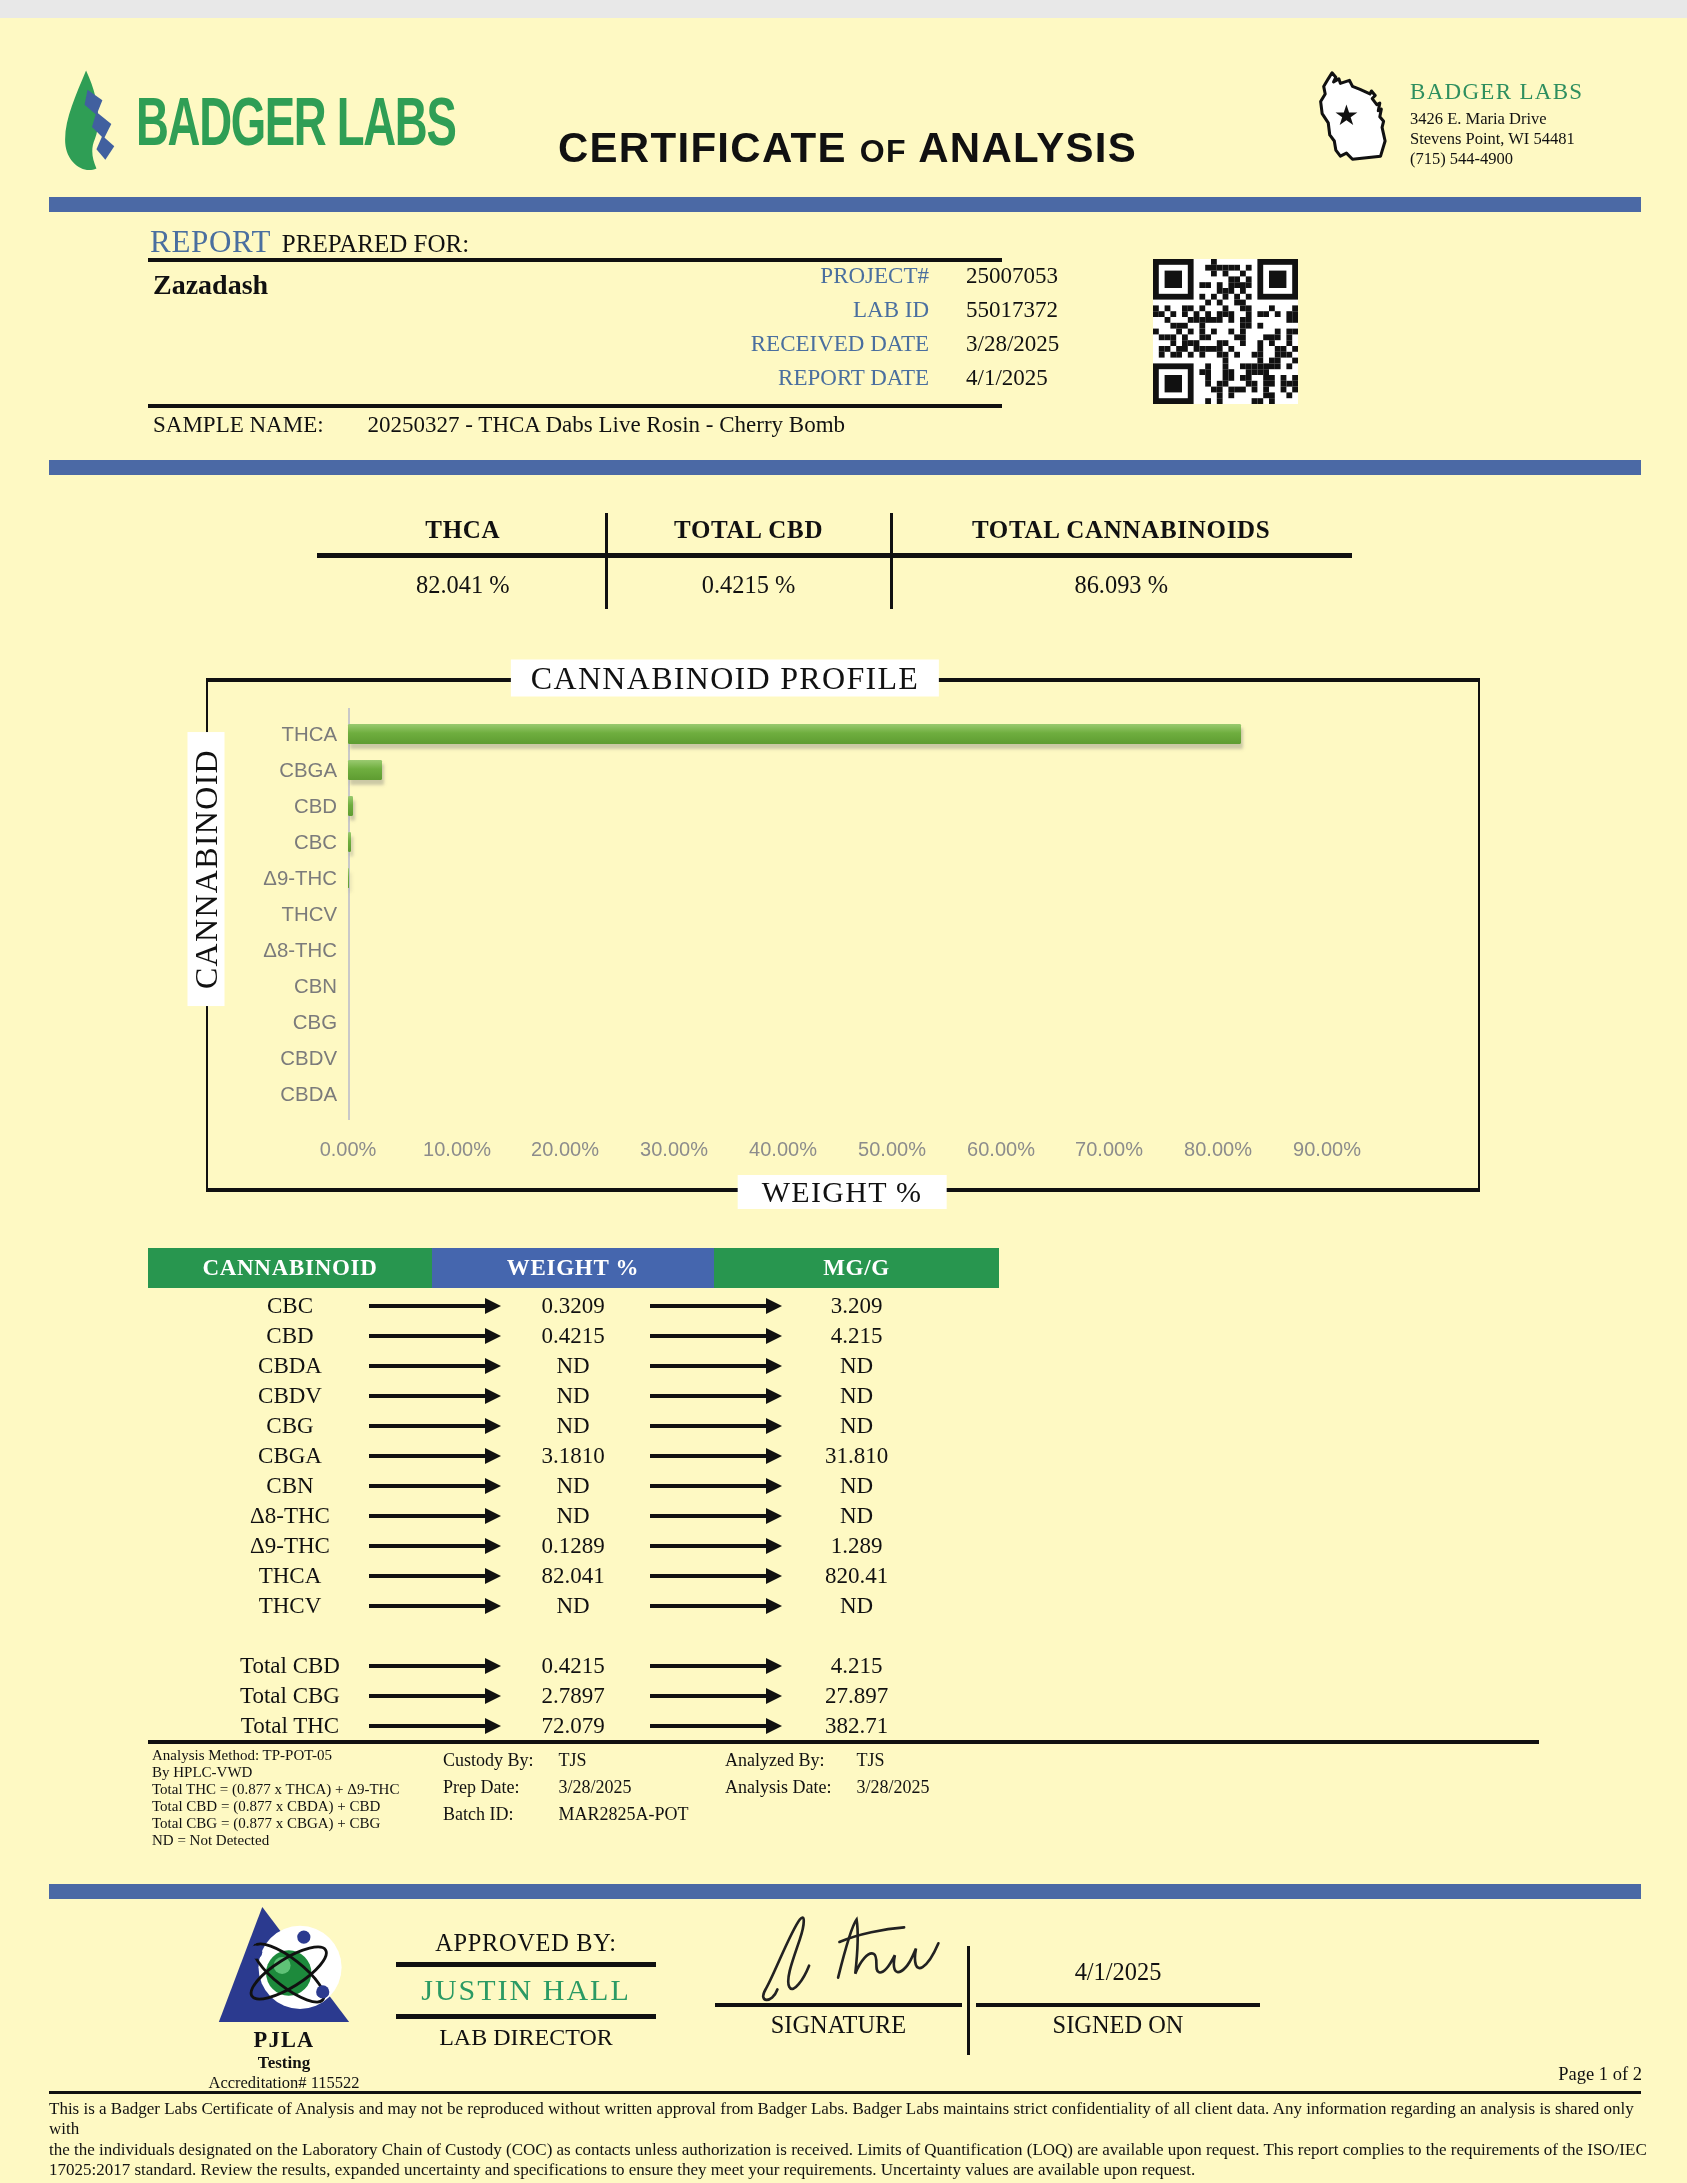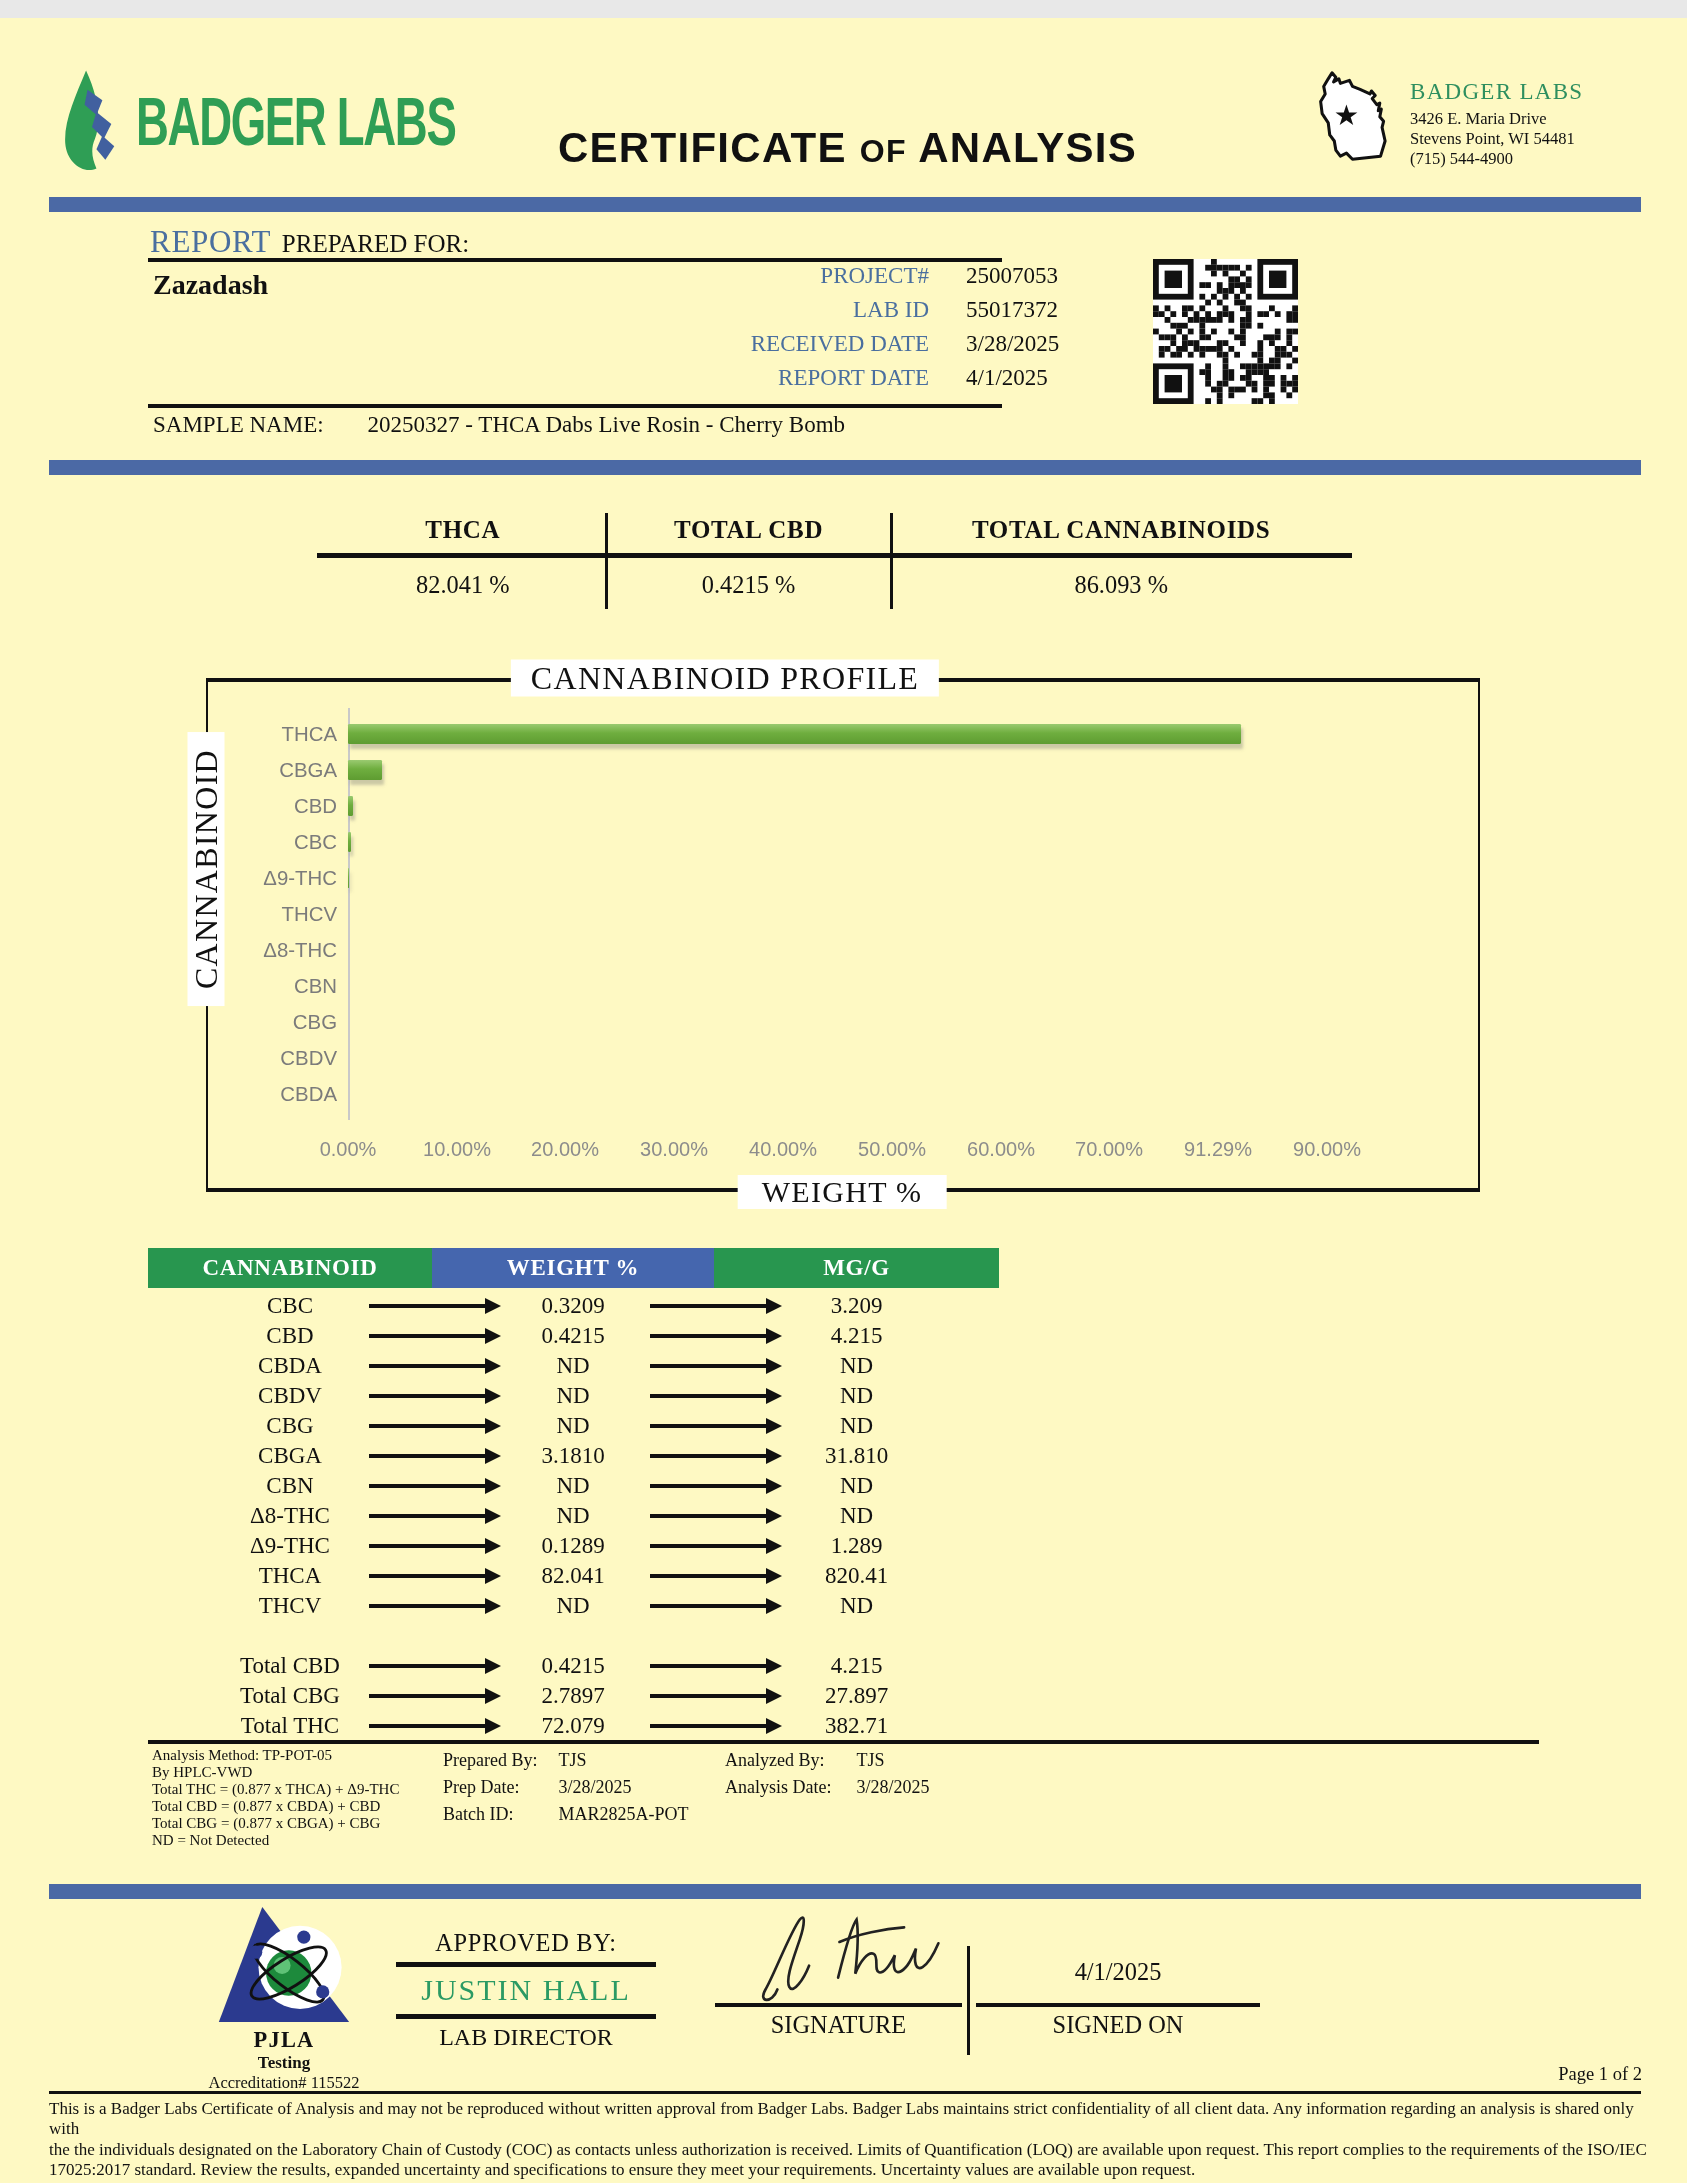--- a/index.html
+++ b/index.html
@@ -454,21 +454,21 @@
     </div>
   <div id="chart-ticks">
       <span class="tick" style="left: -46px;">0.00%</span>
       <span class="tick" style="left: 63px;">10.00%</span>
       <span class="tick" style="left: 171px;">20.00%</span>
       <span class="tick" style="left: 280px;">30.00%</span>
       <span class="tick" style="left: 389px;">40.00%</span>
       <span class="tick" style="left: 498px;">50.00%</span>
       <span class="tick" style="left: 607px;">60.00%</span>
       <span class="tick" style="left: 715px;">70.00%</span>
-      <span class="tick" style="left: 824px;">91.29%</span>
+      <span class="tick" style="left: 824px;">80.00%</span>
       <span class="tick" style="left: 933px;">90.00%</span>
     </div>
 
   <div id="table-head">
       <div class="th th0">CANNABINOID</div>
       <div class="th th1">WEIGHT %</div>
       <div class="th th2">MG/G</div>
     </div>
   <div id="table-body">
       <div class="trow">
@@ -661,21 +661,21 @@
   <div id="method-notes">
       <div class="note">Analysis Method: TP-POT-05</div>
       <div class="note">By HPLC-VWD</div>
       <div class="note">Total THC = (0.877 x  THCA) + Δ9-THC</div>
       <div class="note">Total CBD = (0.877 x  CBDA) + CBD</div>
       <div class="note">Total CBG = (0.877 x  CBGA) + CBG</div>
       <div class="note">ND = Not Detected</div>
     </div>
   <div id="prep-col" class="meta-col">
       <div class="meta-row">
-        <span class="meta-label">Prepared By:</span>
+        <span class="meta-label">Custody By:</span>
         <span class="meta-value">TJS</span>
       </div>
       <div class="meta-row">
         <span class="meta-label">Prep Date:</span>
         <span class="meta-value">3/28/2025</span>
       </div>
       <div class="meta-row">
         <span class="meta-label">Batch ID:</span>
         <span class="meta-value">MAR2825A-POT</span>
       </div>

